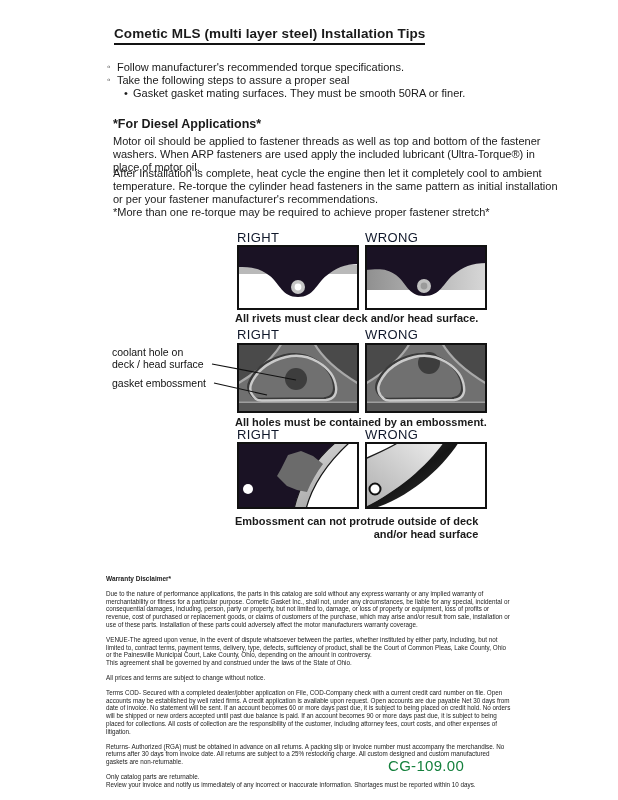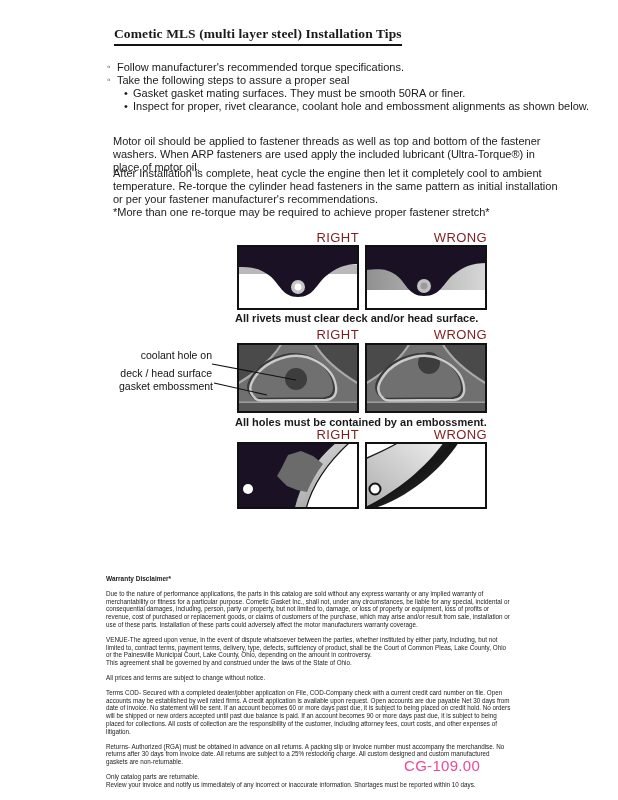--- a/index.html
+++ b/index.html
@@ -1,62 +1,62 @@
 <!DOCTYPE html>
 <html><head>
 <meta charset="utf-8">
 <style>
   html,body{margin:0;padding:0;background:#fff;}
   .page{position:relative;width:618px;height:800px;background:#ffffff;
         font-family:"Liberation Sans",sans-serif;color:#1a1a1a;overflow:hidden;}
 
   .title{position:absolute;left:114px;top:26px;font-size:13.5px;font-weight:bold;
-         letter-spacing:.1px;border-bottom:2px solid #131313;padding-bottom:2px;font-family:Liberation Serif, serif;}
+         letter-spacing:.1px;border-bottom:2px solid #131313;padding-bottom:2px;}
 
   .bullets{position:absolute;left:107px;top:45px;font-size:11px;line-height:13px;margin-top:16px;}
   .bullet{position:relative;padding-left:10px;}
   .bullet::before{content:"\25E6";position:absolute;left:0;top:-1px;font-size:10px;}
   .subbullet{position:relative;margin-left:17px;padding-left:9px;}
   .subbullet::before{content:"\2022";position:absolute;left:0;top:0;}
 
   .diesel-heading{position:absolute;left:113px;top:117px;font-size:12.5px;font-weight:bold;}
   .para{position:absolute;left:113px;width:449px;font-size:11px;line-height:13px;}
   .para-1{top:135px;} .para-2{top:167px;} .para-3{top:206px;}
 
-  .figlabel{position:absolute;width:122px;text-align:right;font-size:13px;
-            letter-spacing:.4px;color:#7f1d1d;}
+  .figlabel{position:absolute;width:122px;text-align:left;font-size:13px;
+            letter-spacing:.4px;color:#0f172a;}
   .figbox{position:absolute;width:122px;}
   .figbox svg{display:block;}
   .figcap{position:absolute;left:235px;font-size:11px;font-weight:bold;
           line-height:12.5px;white-space:pre-line;text-align:right;}
-  .callout{position:absolute;font-size:10.5px;line-height:18px;text-align:right;
+  .callout{position:absolute;font-size:10.5px;line-height:12px;text-align:left;
            white-space:pre-line;color:#111;}
   .leader-svg{position:absolute;left:130px;top:340px;}
 
   .legal{position:absolute;left:106px;top:575px;width:406px;font-size:6.3px;
          line-height:7.8px;color:#222;}
   .legal-heading{font-weight:bold;font-size:6.5px;margin:0 0 8px 0;}
   .legal p{margin:0 0 7px 0;white-space:pre-line;}
 
-  .docnum{position:absolute;left:404px;top:757px;font-size:15px;letter-spacing:.3px;color:#ec4899;}
+  .docnum{position:absolute;left:388px;top:757px;font-size:15px;letter-spacing:.3px;color:#15803d;}
 </style>
 </head>
 <body>
 
 <div class="page">
 
   <div class="title">Cometic MLS (multi layer steel) Installation Tips</div>
 
   <div class="bullets">
     <div class="bullet">Follow manufacturer's recommended torque specifications.</div>
     <div class="bullet">Take the following steps to assure a proper seal</div>
     <div class="subbullet">Gasket gasket mating surfaces.  They must be smooth 50RA or finer.</div>
-    <div class="subbullet">Inspect for proper, rivet clearance, coolant hole and embossment alignments as shown below.</div>
   </div>
 
+  <div class="diesel-heading">*For Diesel Applications*</div>
   <div class="para para-1">Motor oil should be applied to fastener threads as well as top and bottom of the fastener washers. When ARP fasteners are used apply the included lubricant (Ultra-Torque®) in place of motor oil.</div>
   <div class="para para-2">After Installation is complete, heat cycle the engine then let it completely cool to ambient temperature. Re-torque the cylinder head fasteners in the same pattern as initial installation or per your fastener manufacturer's recommendations.</div>
   <div class="para para-3">*More than one re-torque may be required to achieve proper fastener stretch*</div>
 
   <div class="figlabel" style="left:237px;top:230px">RIGHT</div>
   <div class="figlabel" style="left:365px;top:230px">WRONG</div>
 
   <div class="figbox" style="left:237px;top:245px">
     <svg width="122" height="65" viewBox="0 0 122 65">
       <rect width="122" height="65" fill="#ffffff"></rect>
@@ -165,20 +165,22 @@
         </linearGradient>
       </defs>
       <rect width="122" height="67" fill="#ffffff"></rect>
       <path d="M34,0 H79 C61,25 33,49 0,65 V17 C13,11 25,6 34,0 Z" fill="url(#fg4)"></path>
       <path d="M34,0 C25,6 13,11 0,17" stroke="#1a1a1a" stroke-width="1.3" fill="none"></path>
       <path d="M79,0 H94 C75,29 43,56 7,67 H0 V65 C33,49 61,25 79,0 Z" fill="url(#fg5)"></path>
       <circle cx="10" cy="47" r="5.5" fill="#ffffff" stroke="#111" stroke-width="2"></circle>
       <rect x="1" y="1" width="120" height="65" fill="none" stroke="#111" stroke-width="2"></rect>
     </svg>
   </div>
+  <div class="figcap" style="top:515px">Embossment can not protrude outside of deck
+and/or head surface</div>
 
   <div class="legal">
     <p class="legal-heading">Warranty Disclaimer*</p>
     <p>Due to the nature of performance applications, the parts in this catalog are sold without any express warranty or any implied warranty of merchantability or fitness for a particular purpose.  Cometic Gasket Inc., shall not, under any circumstances, be liable for any special, incidental or consequential damages, including, person, party or property, but not limited to, damage, or loss of property or equipment, loss of profits or revenue, cost of purchased or replacement goods, or claims of customers of the purchase, which may arise and/or result from sale, installation or use of these parts.  Installation of these parts could adversely affect the motor manufacturers warranty coverage.</p>
     <p>VENUE-The agreed upon venue, in the event of dispute whatsoever between the parties, whether instituted by either party, including, but not limited to, contract terms, payment terms, delivery, type, defects, sufficiency of product, shall be the Court of Common Pleas, Lake County, Ohio or the Painesville Municipal Court, Lake County, Ohio, depending on the amount in controversy.
 This agreement shall be governed by and construed under the laws of the State of Ohio.</p>
     <p>All prices and terms are subject to change without notice.</p>
     <p>Terms COD- Secured with a completed dealer/jobber application on File, COD-Company check with a current credit card number on file.  Open accounts may be established by well rated firms.  A credit application is available upon request.  Open accounts are due payable Net 30 days from date of invoice.  No statement will be sent.  If an account becomes 60 or more days past due, it is subject to being placed on credit hold.  No orders will be shipped or new orders accepted until past due balance is paid.  If an account becomes 90 or more days past due, it is subject to being placed for collections.  All costs of collection are the responsibility of the customer, including attorney fees, court costs, and other expenses of litigation.</p>
     <p>Returns- Authorized (RGA) must be obtained in advance on all returns.  A packing slip or invoice number must accompany the merchandise.  No returns after 30 days from invoice date.  All returns are subject to a 25% restocking charge.  All custom designed and custom manufactured gaskets are non-returnable.</p>
     <p>Only catalog parts are returnable.

